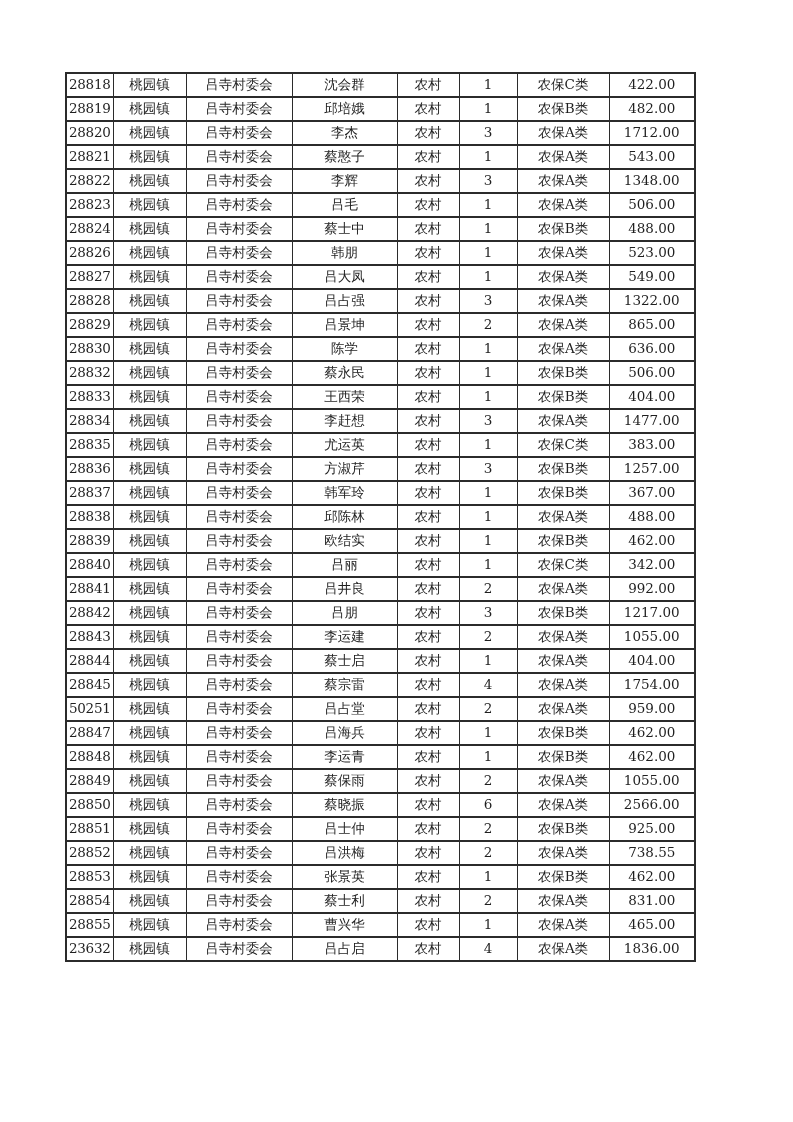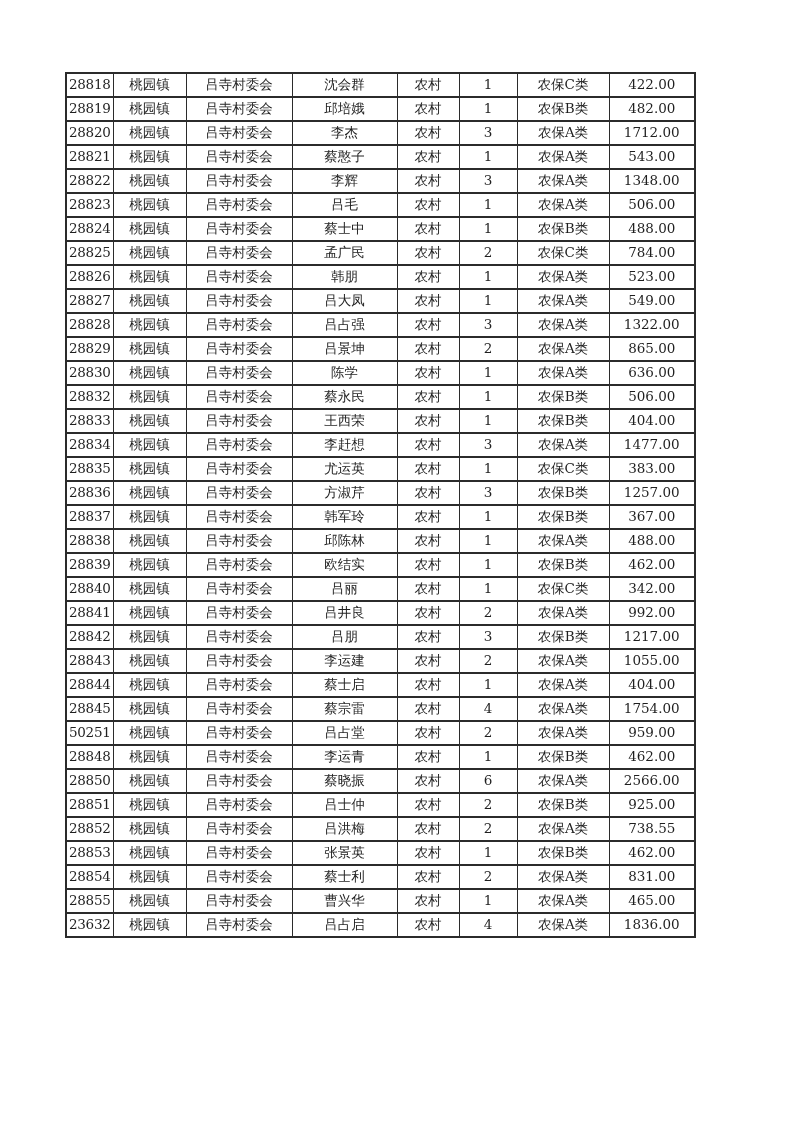--- a/index.html
+++ b/index.html
@@ -125,30 +125,20 @@
           <td class="c-id">28824</td>
           <td class="c-town">桃园镇</td>
           <td class="c-village">吕寺村委会</td>
           <td class="c-name">蔡士中</td>
           <td class="c-residence">农村</td>
           <td class="c-count">1</td>
           <td class="c-category">农保B类</td>
           <td class="c-amount">488.00</td>
         </tr>
         <tr>
-          <td class="c-id">28825</td>
-          <td class="c-town">桃园镇</td>
-          <td class="c-village">吕寺村委会</td>
-          <td class="c-name">孟广民</td>
-          <td class="c-residence">农村</td>
-          <td class="c-count">2</td>
-          <td class="c-category">农保C类</td>
-          <td class="c-amount">784.00</td>
-        </tr>
-        <tr>
           <td class="c-id">28826</td>
           <td class="c-town">桃园镇</td>
           <td class="c-village">吕寺村委会</td>
           <td class="c-name">韩朋</td>
           <td class="c-residence">农村</td>
           <td class="c-count">1</td>
           <td class="c-category">农保A类</td>
           <td class="c-amount">523.00</td>
         </tr>
         <tr>
@@ -335,28 +325,48 @@
           <td class="c-id">50251</td>
           <td class="c-town">桃园镇</td>
           <td class="c-village">吕寺村委会</td>
           <td class="c-name">吕占堂</td>
           <td class="c-residence">农村</td>
           <td class="c-count">2</td>
           <td class="c-category">农保A类</td>
           <td class="c-amount">959.00</td>
         </tr>
         <tr>
+          <td class="c-id">28847</td>
+          <td class="c-town">桃园镇</td>
+          <td class="c-village">吕寺村委会</td>
+          <td class="c-name">吕海兵</td>
+          <td class="c-residence">农村</td>
+          <td class="c-count">1</td>
+          <td class="c-category">农保B类</td>
+          <td class="c-amount">462.00</td>
+        </tr>
+        <tr>
           <td class="c-id">28848</td>
           <td class="c-town">桃园镇</td>
           <td class="c-village">吕寺村委会</td>
           <td class="c-name">李运青</td>
           <td class="c-residence">农村</td>
           <td class="c-count">1</td>
           <td class="c-category">农保B类</td>
           <td class="c-amount">462.00</td>
+        </tr>
+        <tr>
+          <td class="c-id">28849</td>
+          <td class="c-town">桃园镇</td>
+          <td class="c-village">吕寺村委会</td>
+          <td class="c-name">蔡保雨</td>
+          <td class="c-residence">农村</td>
+          <td class="c-count">2</td>
+          <td class="c-category">农保A类</td>
+          <td class="c-amount">1055.00</td>
         </tr>
         <tr>
           <td class="c-id">28850</td>
           <td class="c-town">桃园镇</td>
           <td class="c-village">吕寺村委会</td>
           <td class="c-name">蔡晓振</td>
           <td class="c-residence">农村</td>
           <td class="c-count">6</td>
           <td class="c-category">农保A类</td>
           <td class="c-amount">2566.00</td>

